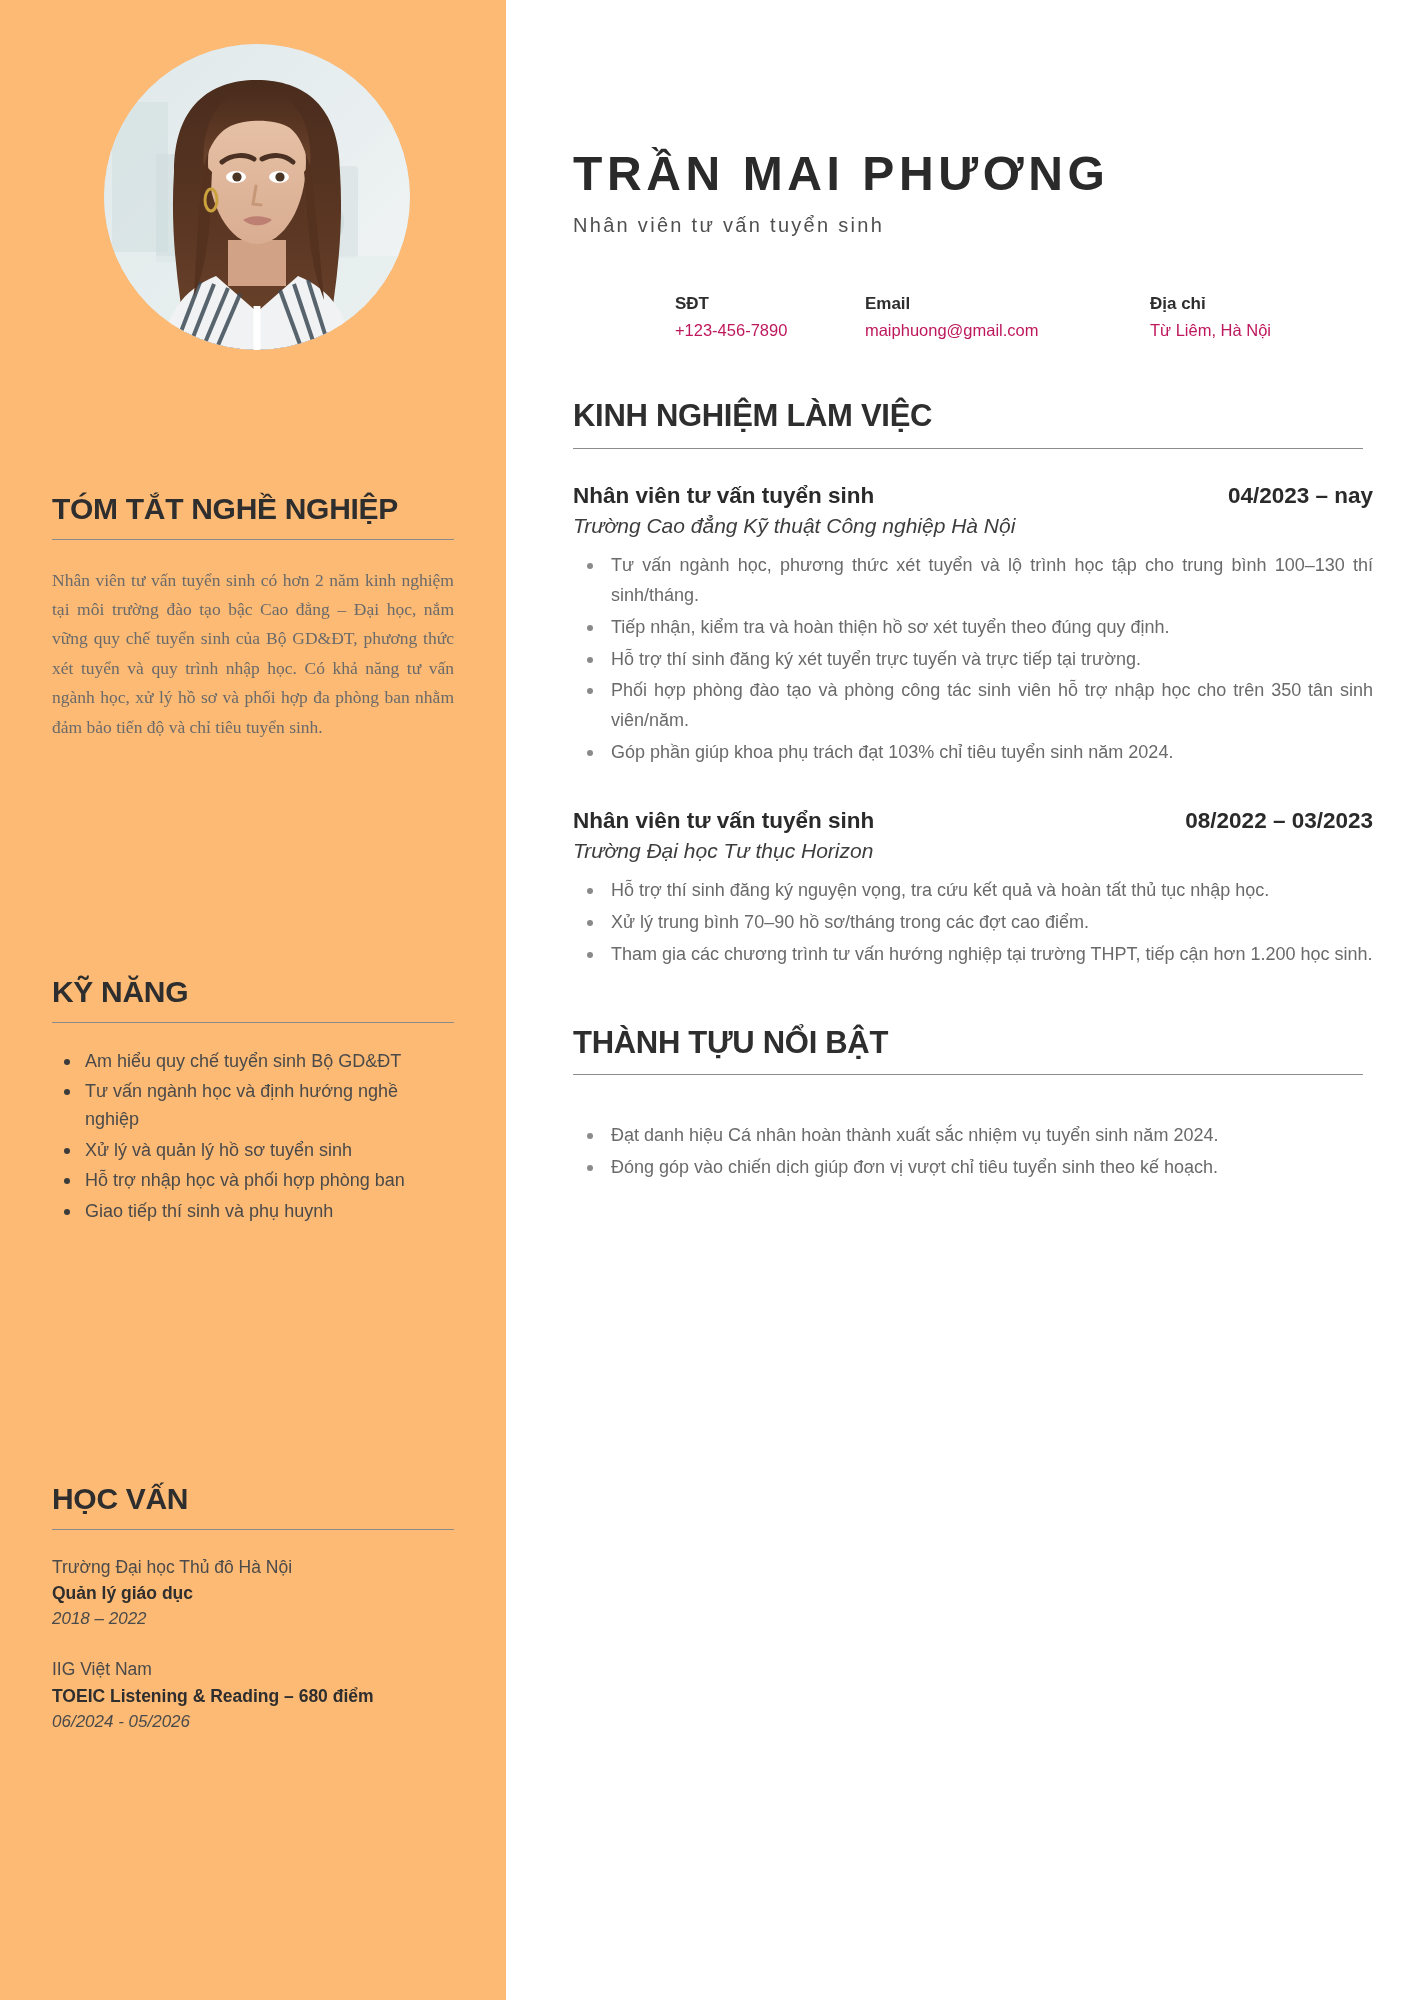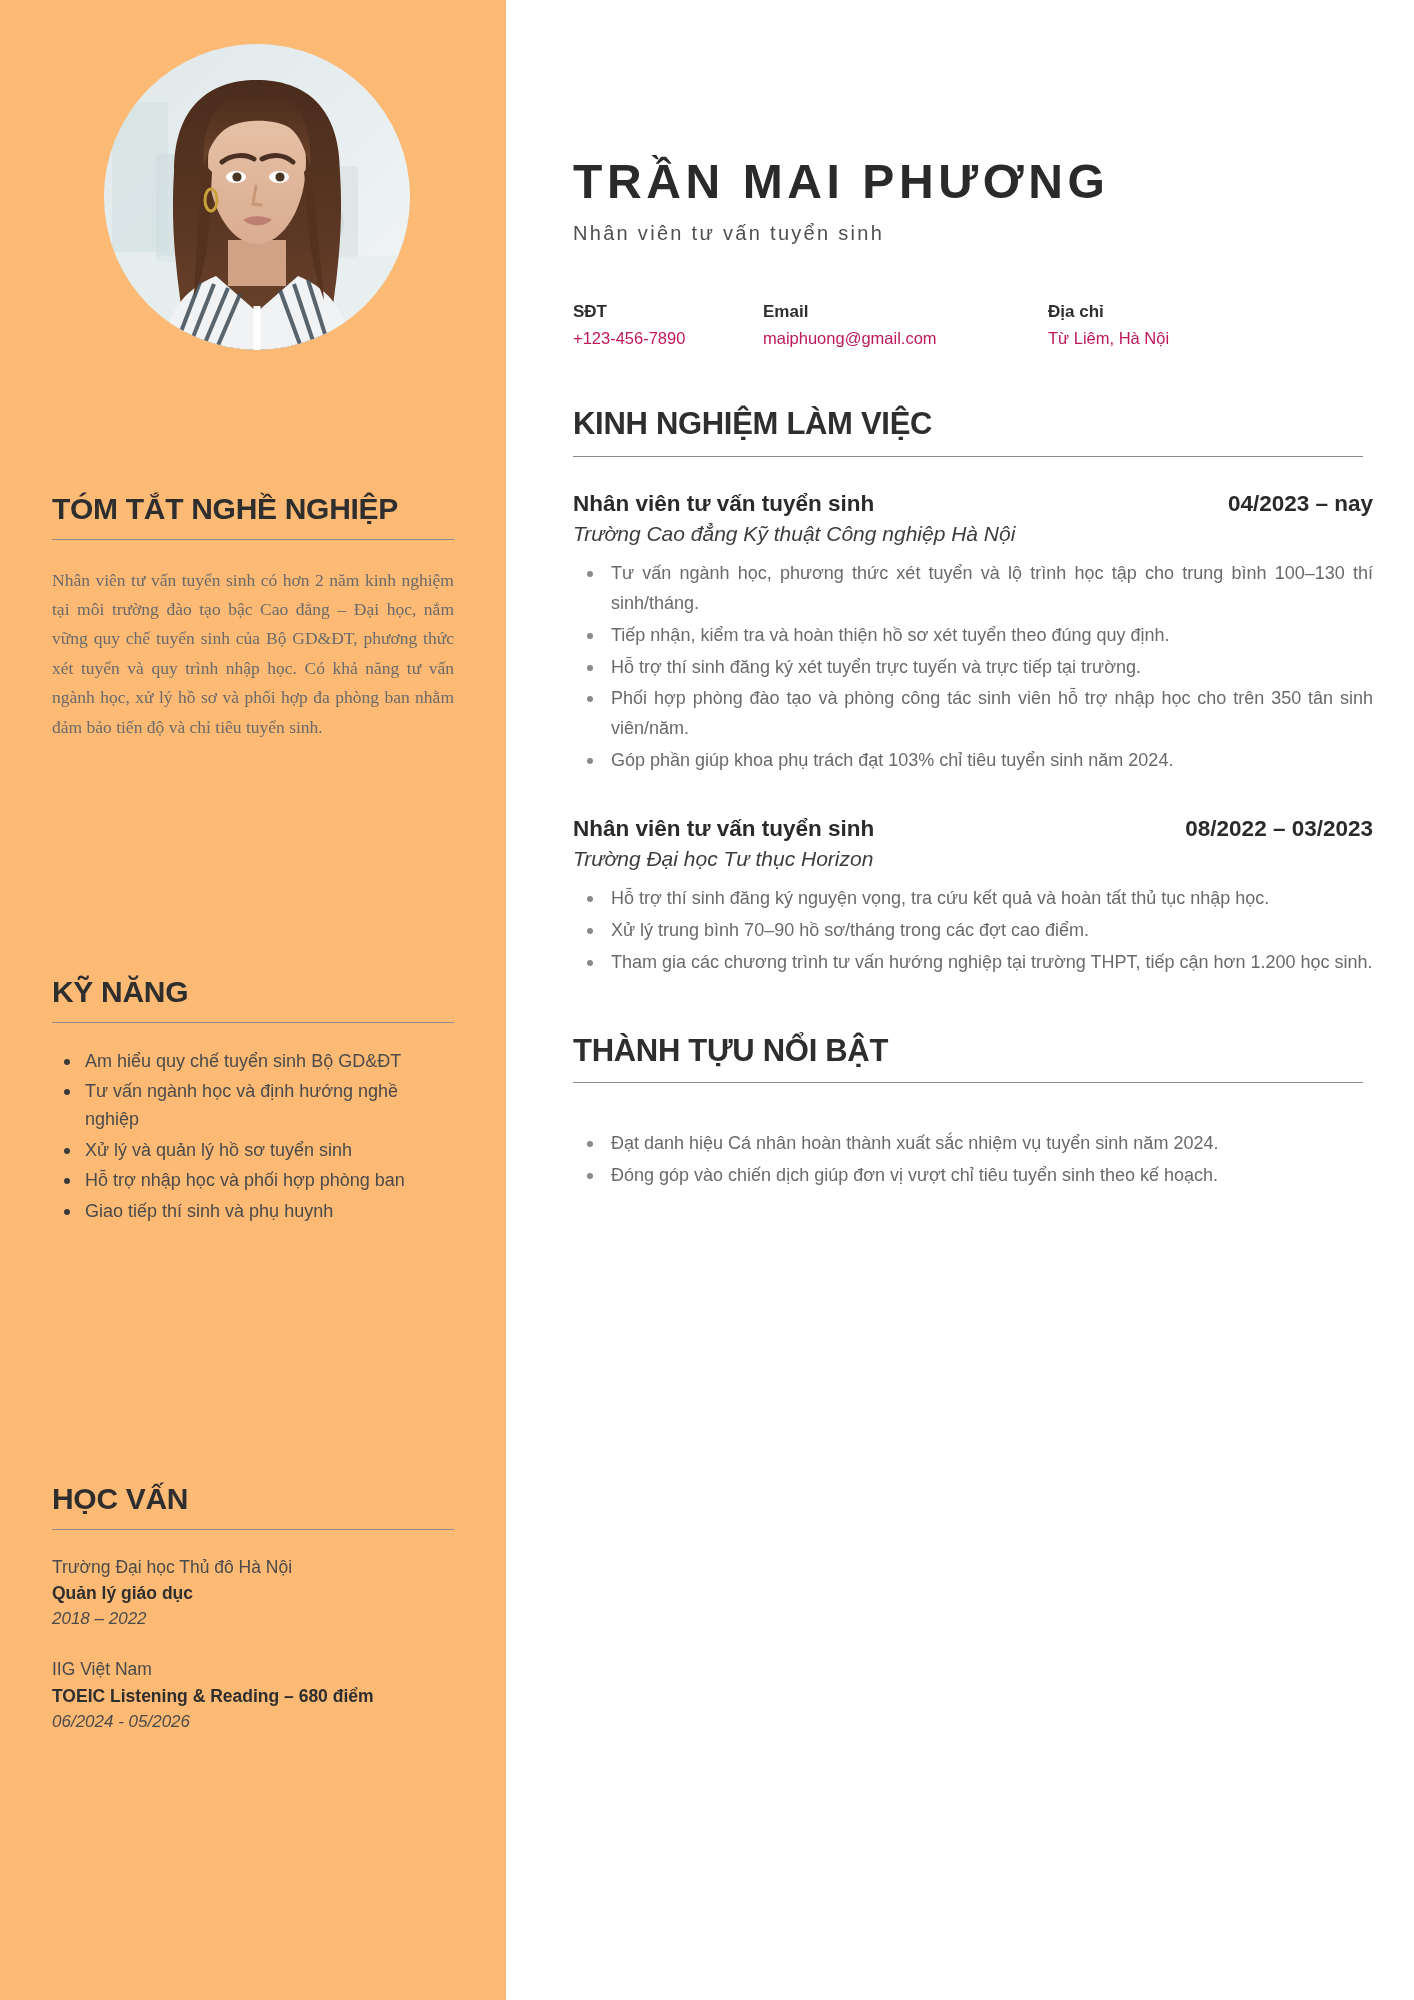--- a/index.html
+++ b/index.html
@@ -102,41 +102,42 @@
     white-space: nowrap;
   }
   .edu-dates {
     font-size: 17px;
     font-style: italic;
     color: #4a4a4a;
     line-height: 1.55;
   }
 
   
-  .main { position: absolute; left: 573px; top: 8px; width: 800px; }
+  .main { position: absolute; left: 573px; top: 0; width: 800px; }
 
   .name {
     margin-top: 148px;
     font-size: 48px;
     font-weight: 700;
     letter-spacing: 4.6px;
     color: #2a2a2a;
     line-height: 1.08;
     white-space: nowrap;
   }
   .role {
     margin-top: 14px;
     font-size: 20px;
     letter-spacing: 2.3px;
     color: #4f4f4f;
   }
 
   .contact-row {
     margin-top: 55px;
     display: flex;
+    justify-content: center;
   }
   .contact-col:nth-child(1) { width: 190px; }
   .contact-col:nth-child(2) { width: 285px; }
   .contact-label {
     font-size: 17px;
     font-weight: 700;
     color: #2e2e2e;
     line-height: 1.45;
   }
   .contact-value {

